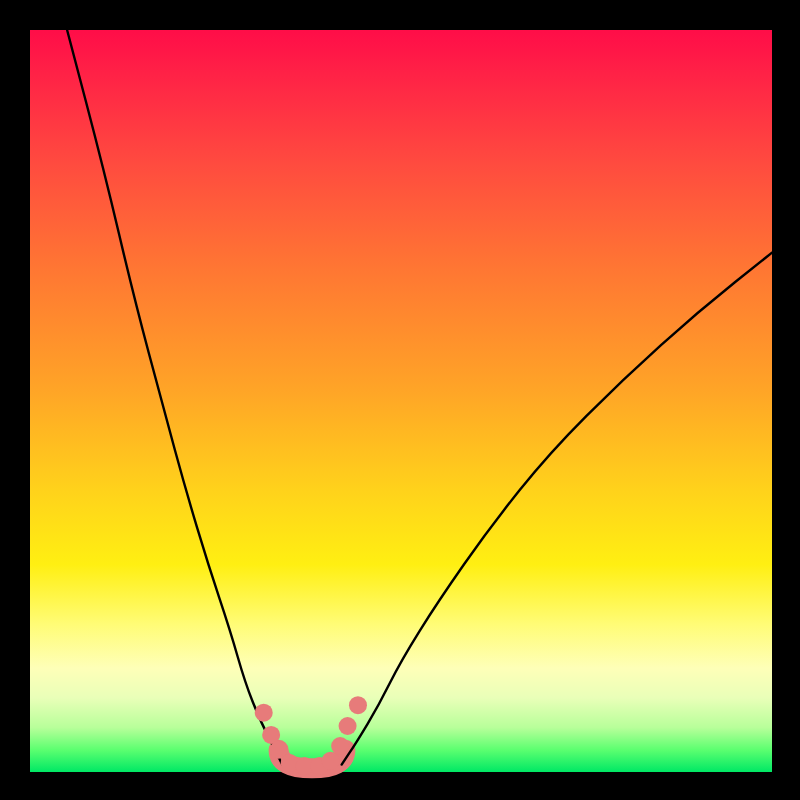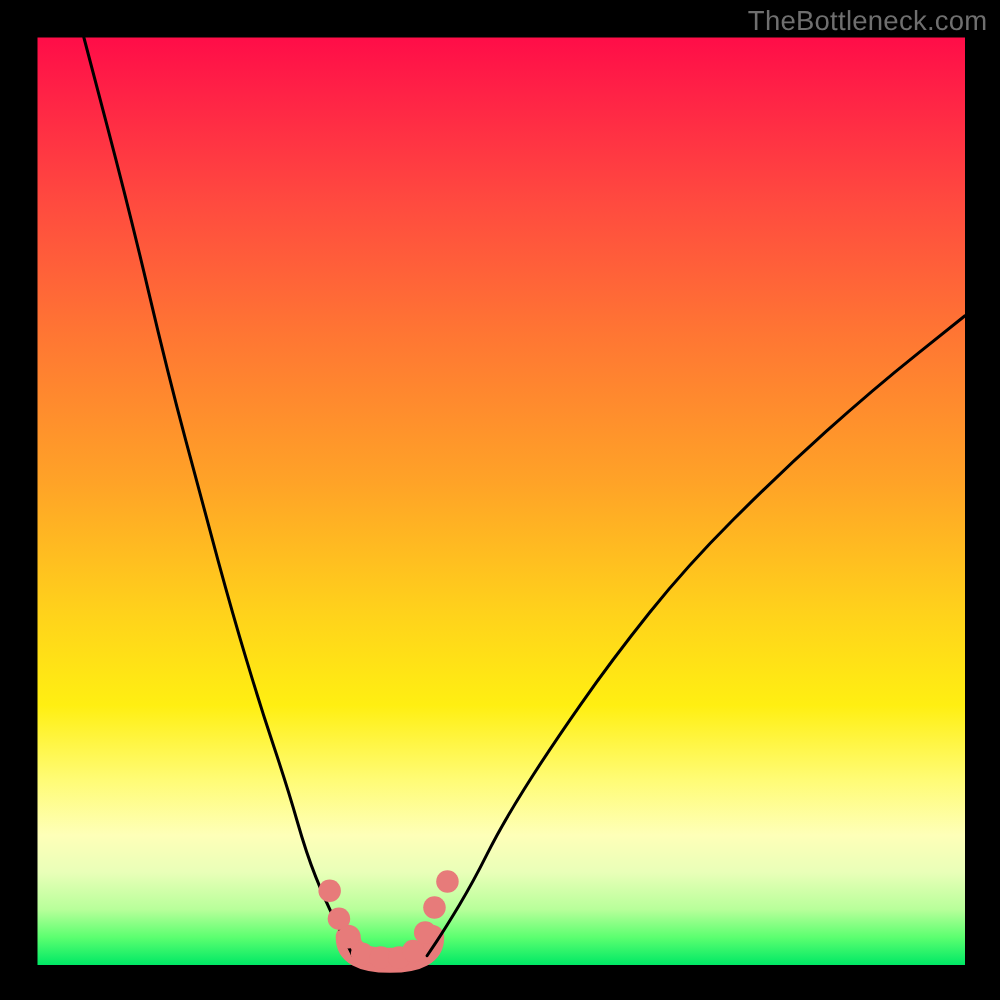--- a/index.html
+++ b/index.html
@@ -59,21 +59,20 @@
     top: 0;
     width: 742px;
     height: 742px;
     overflow: visible;
   }
 </style>
 </head>
 <body>
 
 <div class="frame">
-  <div class="watermark">TheBottleneck.com</div>
 
   <div class="plot">
     <svg class="overlay" viewBox="0 0 742 742" preserveAspectRatio="none">
       <g id="band-group">
           <path d="M 248.57000000000002 719.74 Q 248.57000000000002 738.29 281.96 738.29 Q 315.34999999999997 738.29 315.34999999999997 719.74" fill="none" stroke="#e77b7a" stroke-width="20" stroke-linecap="round" stroke-linejoin="round"></path>
         </g>
       <g id="curve-group">
           <path d="M 37.1 0 Q 37.1 0 55.650000000000006 70.48999999999995 Q 74.2 140.9799999999999 89.04 204.04999999999995 Q 103.88000000000001 267.12 118.72 322.77 Q 133.56 378.42 144.69 419.23 Q 155.82 460.04 166.95 497.14 Q 178.07999999999998 534.24 189.20999999999998 567.63 Q 200.34 601.02 207.76 626.99 Q 215.17999999999998 652.96 222.6 671.51 Q 230.02 690.06 237.44 704.9 Q 244.86 719.74 248.57000000000002 727.1600000000001 T 252.28000000000003 734.58" fill="none" stroke="#000000" stroke-width="2.4" stroke-linecap="round"></path>
           <path d="M 311.64 734.58 Q 311.64 734.58 319.06 723.45 Q 326.48 712.32 337.61 693.77 Q 348.73999999999995 675.22 359.87 652.96 Q 371 630.7 389.55 601.02 Q 408.1 571.34 434.07000000000005 534.24 Q 460.04 497.14 489.72 460.03999999999996 Q 519.4 422.94 556.5 385.84 Q 593.6 348.73999999999995 630.7 315.34999999999997 Q 667.8000000000001 281.96 704.9000000000001 252.28 T 742 222.60000000000002" fill="none" stroke="#000000" stroke-width="2.4" stroke-linecap="round"></path>
         </g>

